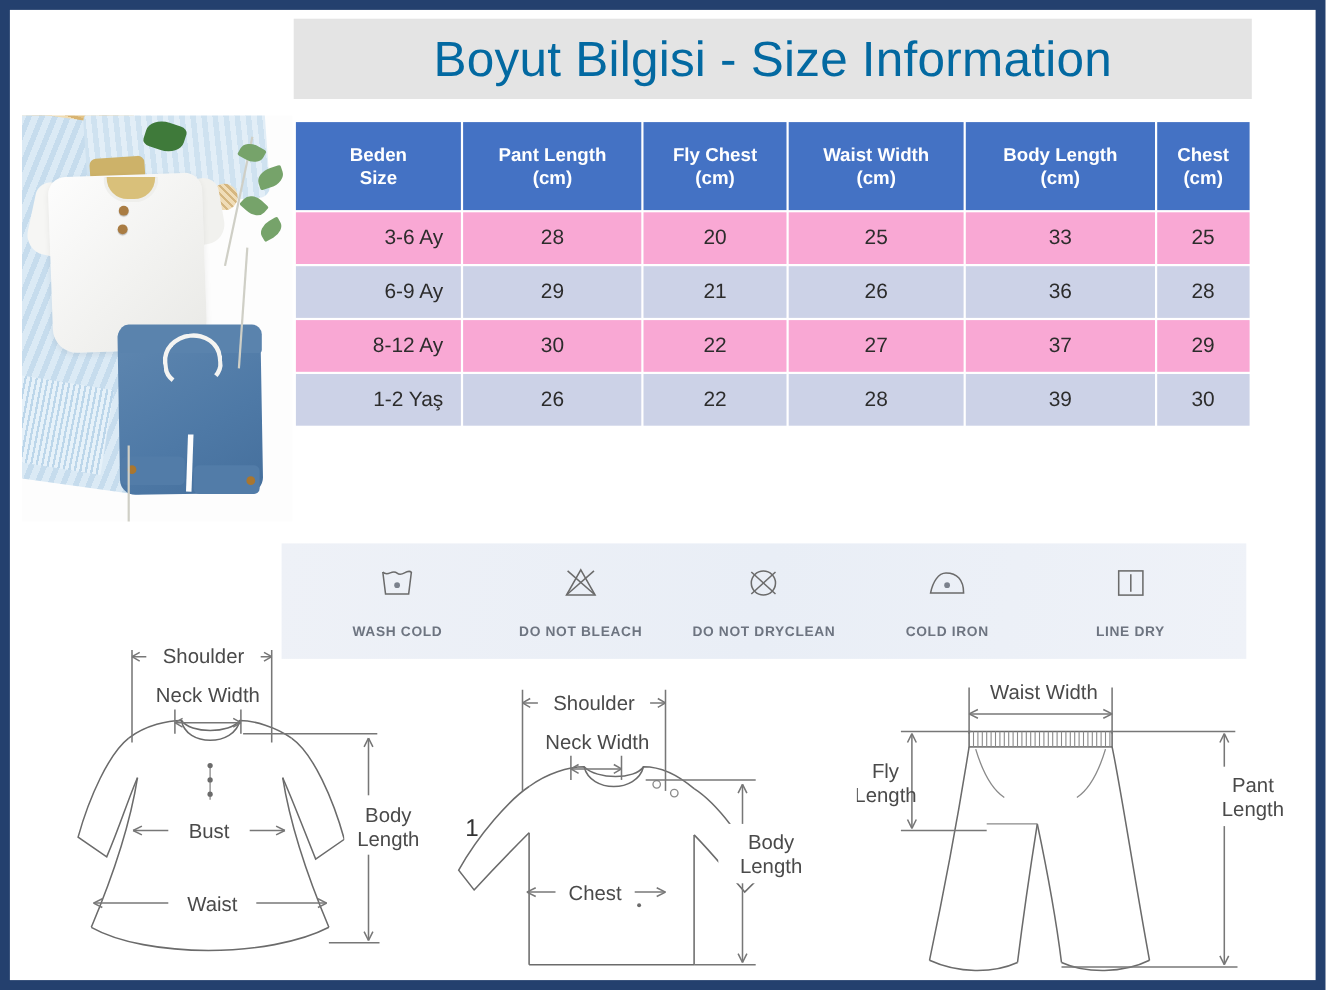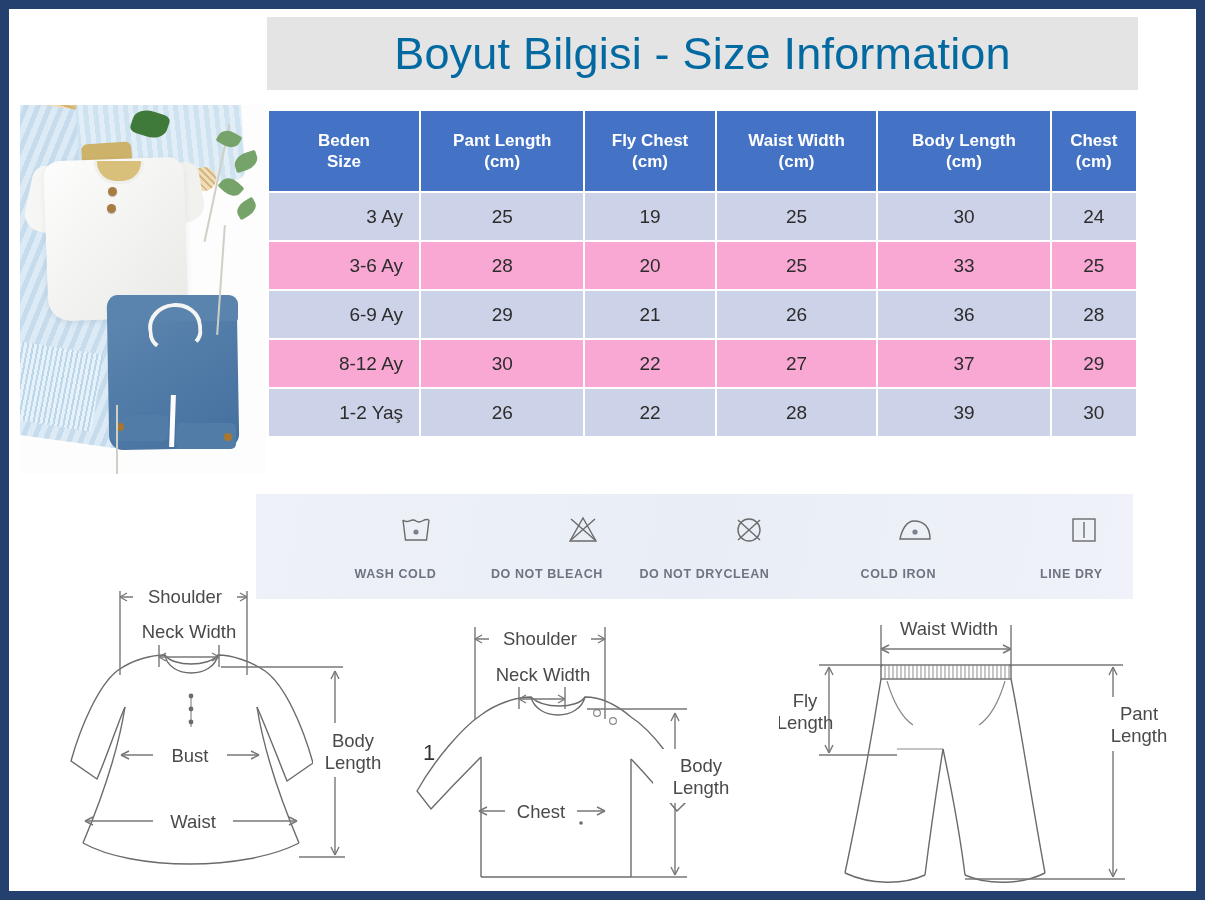--- a/index.html
+++ b/index.html
@@ -139,21 +139,21 @@
   .col-size{width:142px;}
   .col-d{width:auto;}
 
   
   .care{
     position:absolute;left:247px;top:485px;width:877px;height:105px;
     background:linear-gradient(100deg,#eef1f7 0%,#e9eef6 50%,#eff2f8 100%);
     display:flex;align-items:center;justify-content:space-around;
     padding:0 22px;box-sizing:border-box;
   }
-  .care-item{display:flex;flex-direction:column;align-items:flex-end;gap:20px;width:150px;}
+  .care-item{display:flex;flex-direction:column;align-items:center;gap:20px;width:150px;}
   .care-item svg{display:block;}
   .care-label{
     font-size:12.5px;letter-spacing:.6px;color:#6d7480;font-weight:bold;
     white-space:nowrap;
   }
 
   
   .diagram{position:absolute;}
   #dia-dress{left:4px;top:566px;width:382px;height:316px;}
   #dia-shirt{left:400px;top:600px;width:356px;height:282px;}
@@ -235,28 +235,20 @@
           <div>Body Length</div>
           <div>(cm)</div>
         </th>
         <th class="col-d">
           <div>Chest</div>
           <div>(cm)</div>
         </th>
       </tr>
     </thead>
     <tbody>
-      <tr class="odd">
-        <td class="size">3 Ay</td>
-        <td>25</td>
-        <td>19</td>
-        <td>25</td>
-        <td>30</td>
-        <td>24</td>
-      </tr>
       <tr class="even">
         <td class="size">3-6 Ay</td>
         <td>28</td>
         <td>20</td>
         <td>25</td>
         <td>33</td>
         <td>25</td>
       </tr>
       <tr class="odd">
         <td class="size">6-9 Ay</td>

